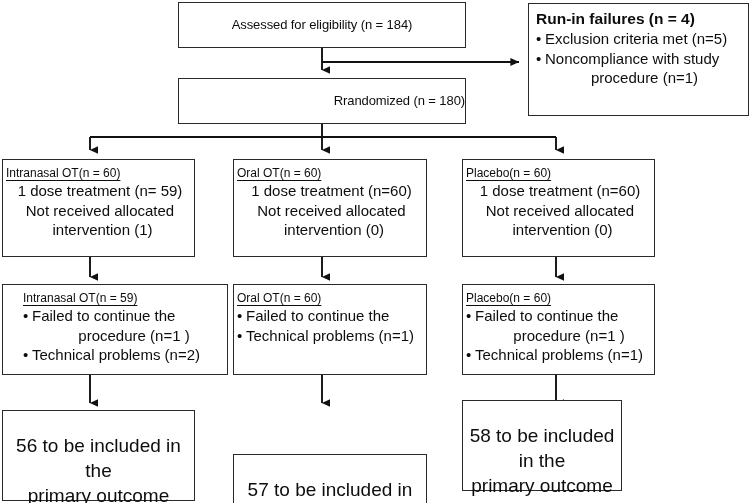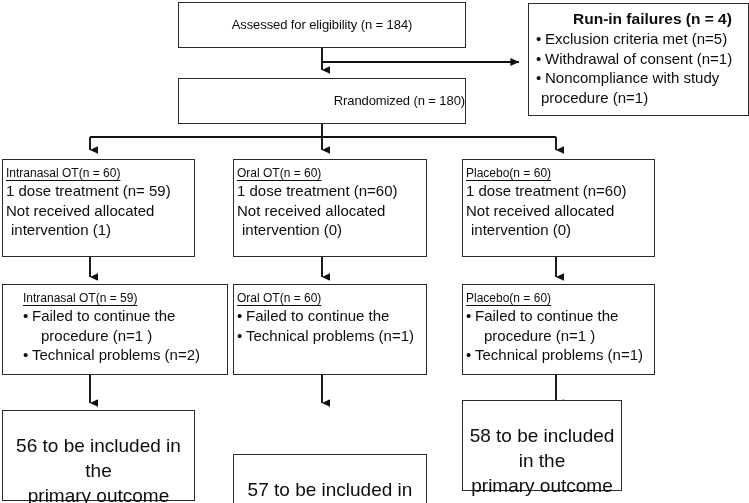--- a/index.html
+++ b/index.html
@@ -51,27 +51,27 @@
     font-size: 12px;
     line-height: 1.28;
     white-space: nowrap;
   }
   .hdr-bold {
     display: block;
     font-weight: bold;
     font-size: 15.5px;
     line-height: 1.3;
     white-space: nowrap;
-    margin-left: 37px;
   }
   .line {
     display: block;
     font-size: 15px;
     line-height: 1.3;
     white-space: nowrap;
+    text-align: center;
   }
   .line.indent {
     padding-left: 5px;
   }
   .bullet {
     display: block;
     font-size: 15px;
     line-height: 1.3;
     white-space: nowrap;
   }
@@ -133,21 +133,20 @@
     </g>
   </svg>
 
   <div class="box box-center" style="left:178px; top:2px; width:288px; height:46px;">
     <span class="title-lg">Assessed for eligibility (n = 184)</span>
   </div>
 
   <div class="box box-top pad-runin" style="left:528px; top:3px; width:221px; height:113px;">
     <span class="hdr-bold">Run-in failures (n = 4)</span>
     <span class="bullet">Exclusion criteria met (n=5)</span>
-    <span class="bullet">Withdrawal of consent (n=1)</span>
     <span class="bullet">Noncompliance with study</span>
     <span class="line indent">procedure (n=1)</span>
   </div>
 
   <div class="box box-center" style="left:178px; top:78px; width:288px; height:46px;justify-content:flex-end;">
     <span class="title-lg">Rrandomized (n = 180)</span>
   </div>
 
   <div class="box box-top pad-alloc" style="left:2px; top:159px; width:193px; height:98px;">
     <span class="hdr-underline">Intranasal OT(n = 60)</span>

